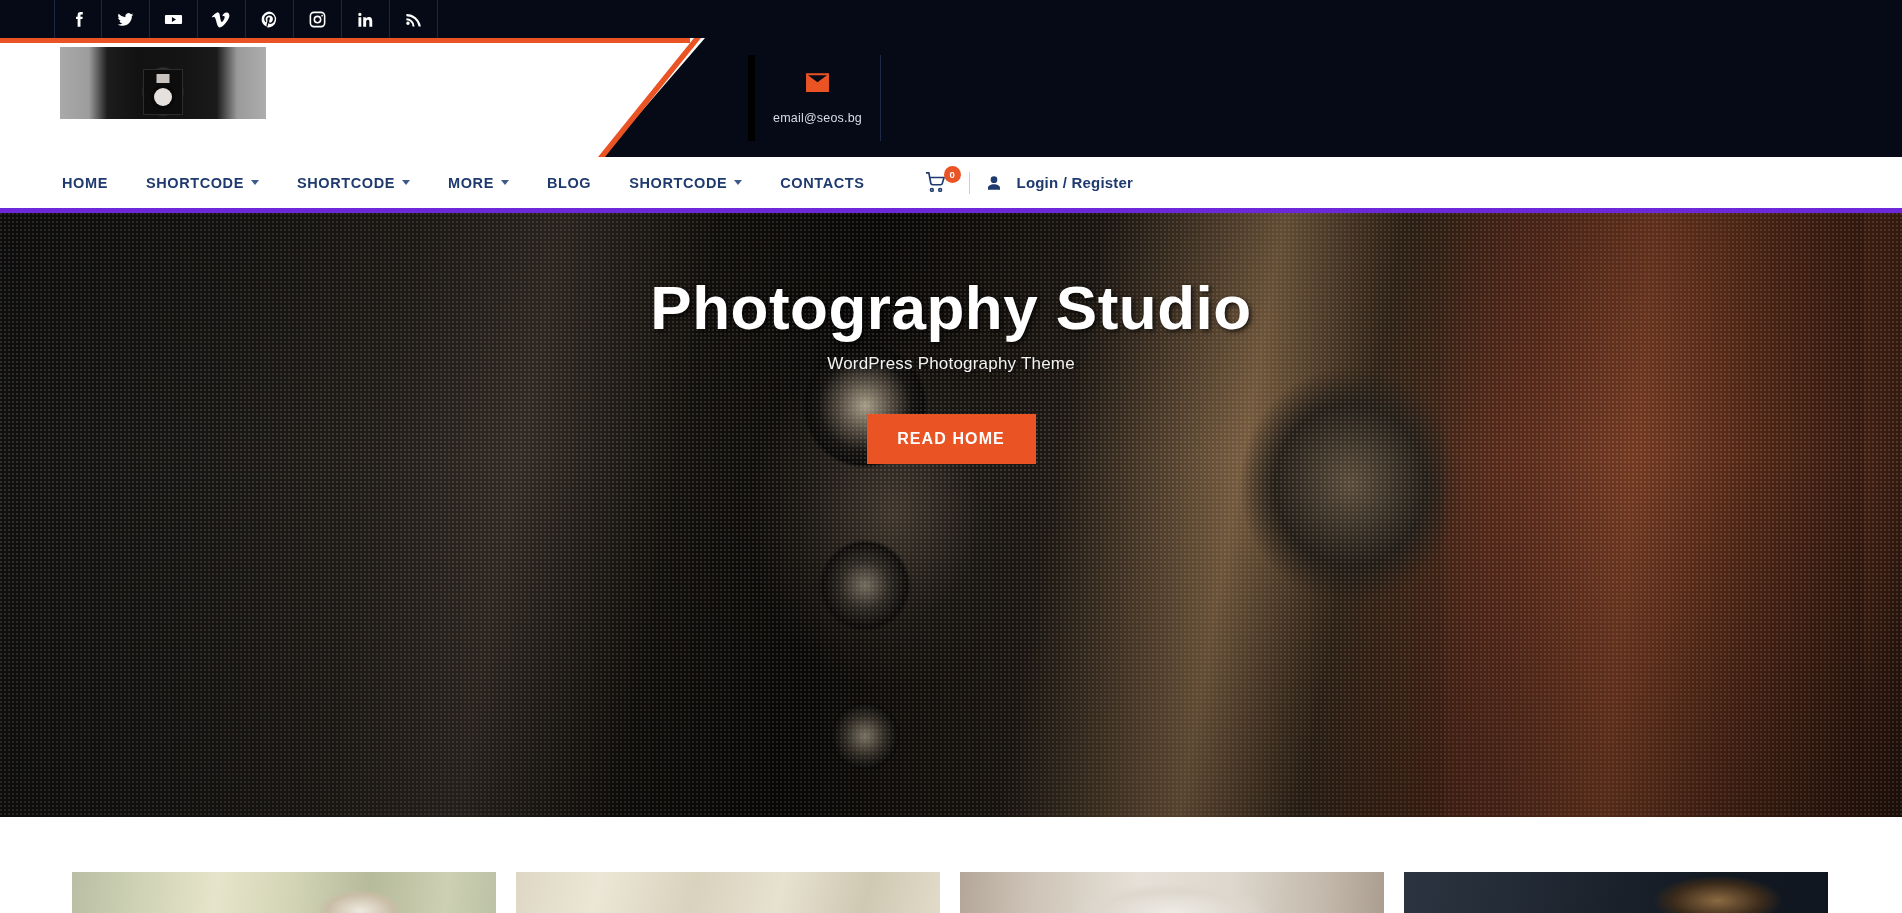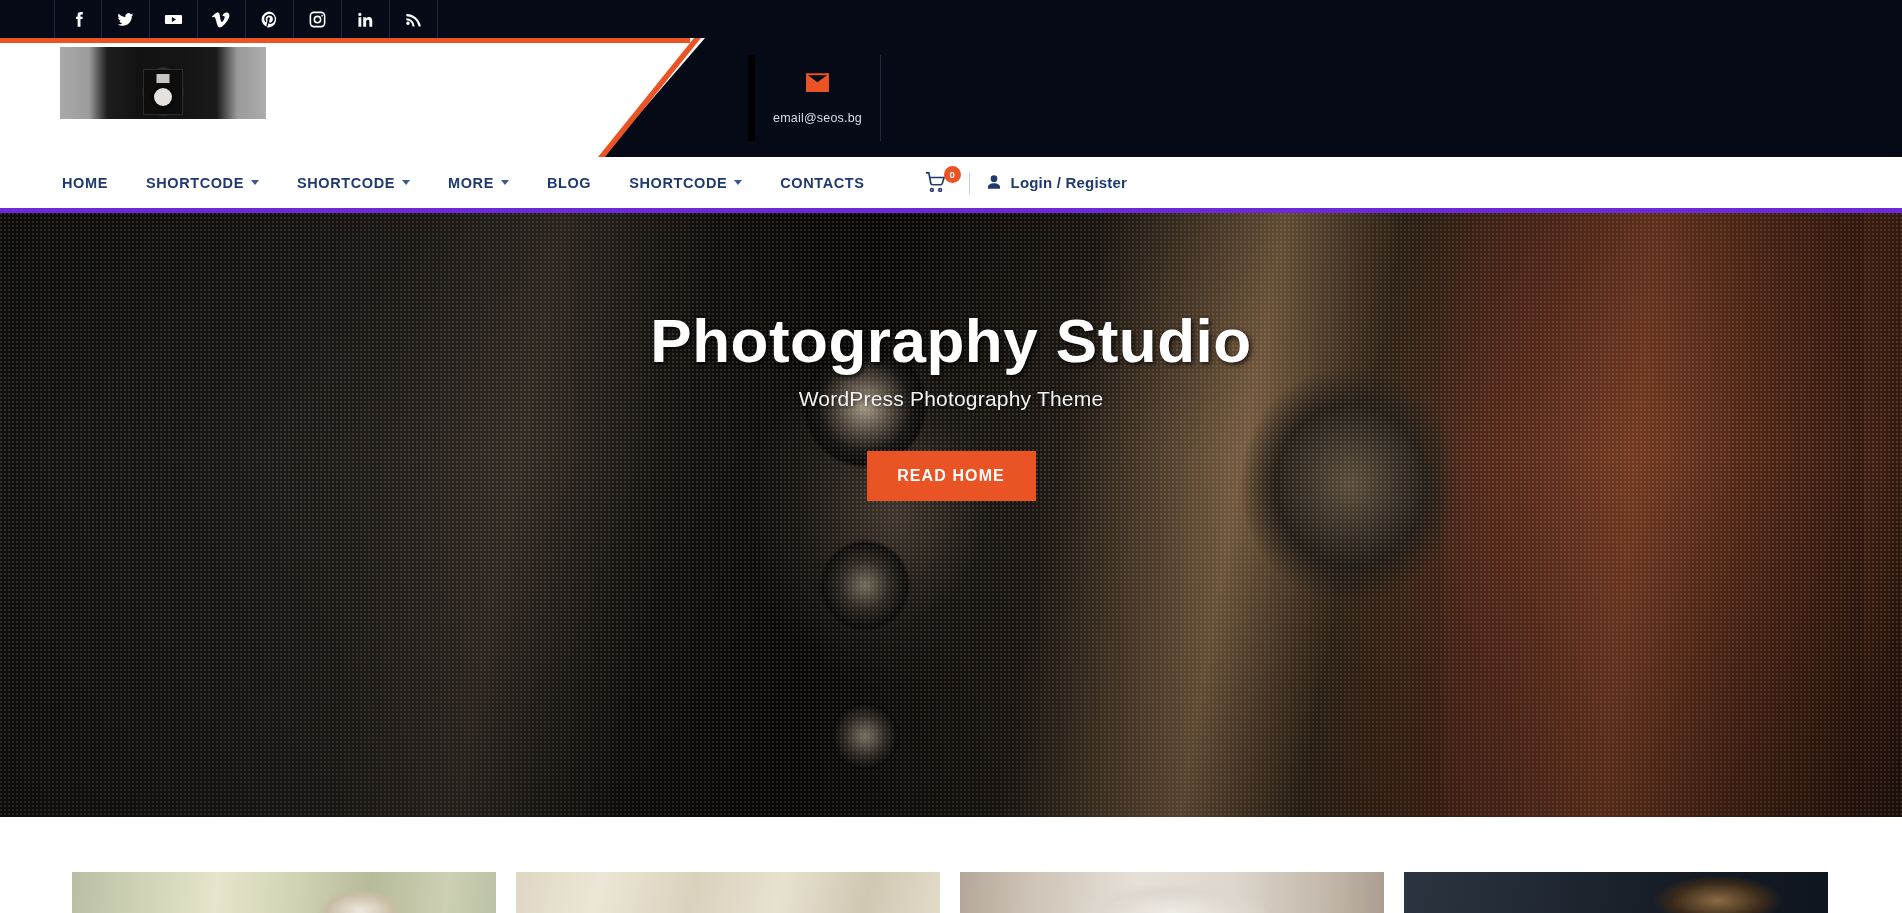--- a/index.html
+++ b/index.html
@@ -222,22 +222,22 @@
     align-items: center;
     justify-content: center;
   }
   .nav-sep {
     width: 1px; height: 22px;
     background: #cfcfcf;
     margin: 0 16px 0 14px;
   }
   .login-wrap {
     display: flex;
-    align-items: flex-start;
-    gap: 9px;
+    align-items: flex-end;
+    gap: 15px;
     cursor: pointer;
   }
   .login-wrap svg { fill: #1F3A6E; width: 16px; height: 16px; }
   .login-text {
     color: #1F3A6E;
     font-size: 15px;
     font-weight: bold;
     letter-spacing: 0.2px;
     font-family: "Liberation Sans Narrow", "Liberation Sans", sans-serif;
   }
@@ -301,35 +301,35 @@
     position: absolute;
     inset: 0;
     background: linear-gradient(180deg, rgba(0,0,0,0.30) 0%, rgba(0,0,0,0.14) 40%, rgba(0,0,0,0.38) 100%);
   }
   .hero-content {
     position: absolute;
     inset: 0;
     display: flex;
     flex-direction: column;
     align-items: center;
-    padding-top: 95px;
+    padding-top: 62px;
     z-index: 3;
   }
   .hero-title {
     color: #ffffff;
     font-size: 62px;
     font-weight: bold;
     letter-spacing: 0.5px;
     font-family: "Liberation Sans Narrow", "Liberation Sans", sans-serif;
     text-shadow: 2px 2px 5px rgba(0,0,0,0.75);
     line-height: 1.05;
   }
   .hero-subtitle {
     color: #f2f2f2;
-    font-size: 21px;
+    font-size: 17px;
     margin-top: 14px;
     letter-spacing: 0.2px;
     font-family: "Liberation Sans Narrow", "Liberation Sans", sans-serif;
     text-shadow: 1px 1px 4px rgba(0,0,0,0.75);
   }
   .hero-btn {
     margin-top: 40px;
     width: 169px;
     height: 50px;
     background: #EA5425;

